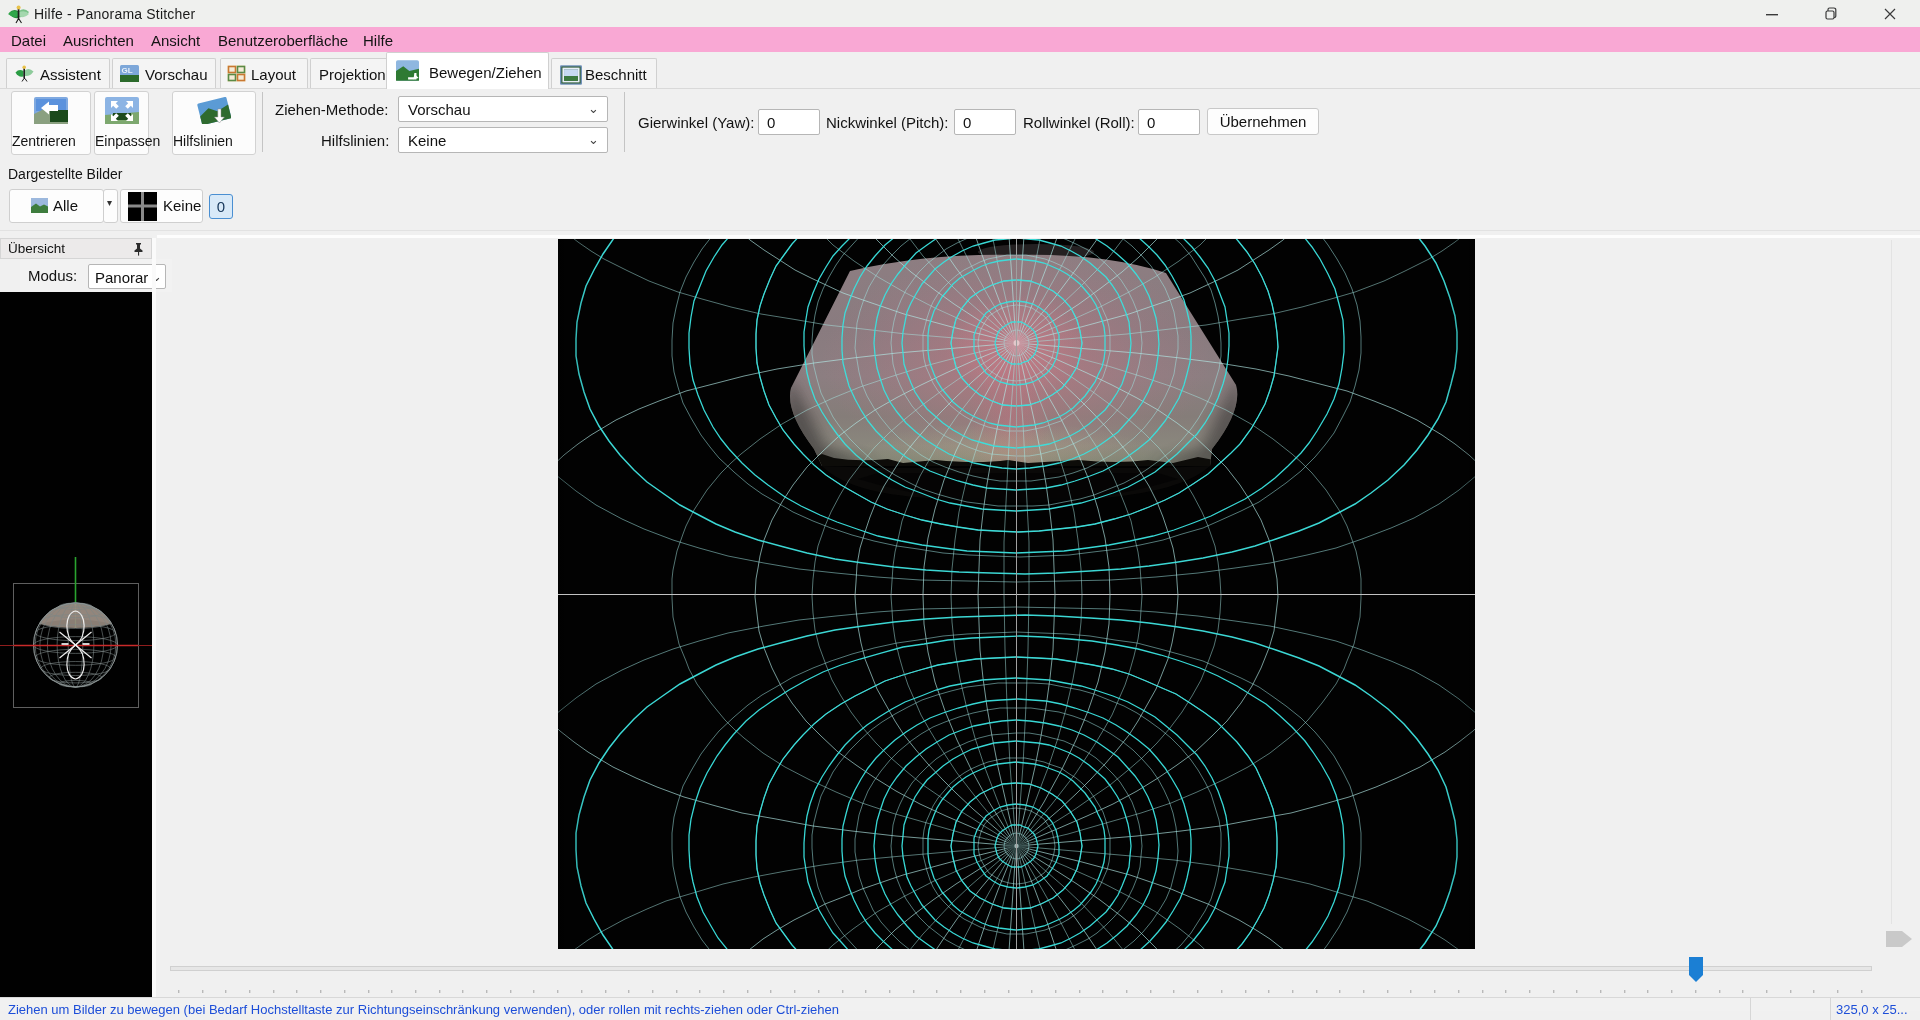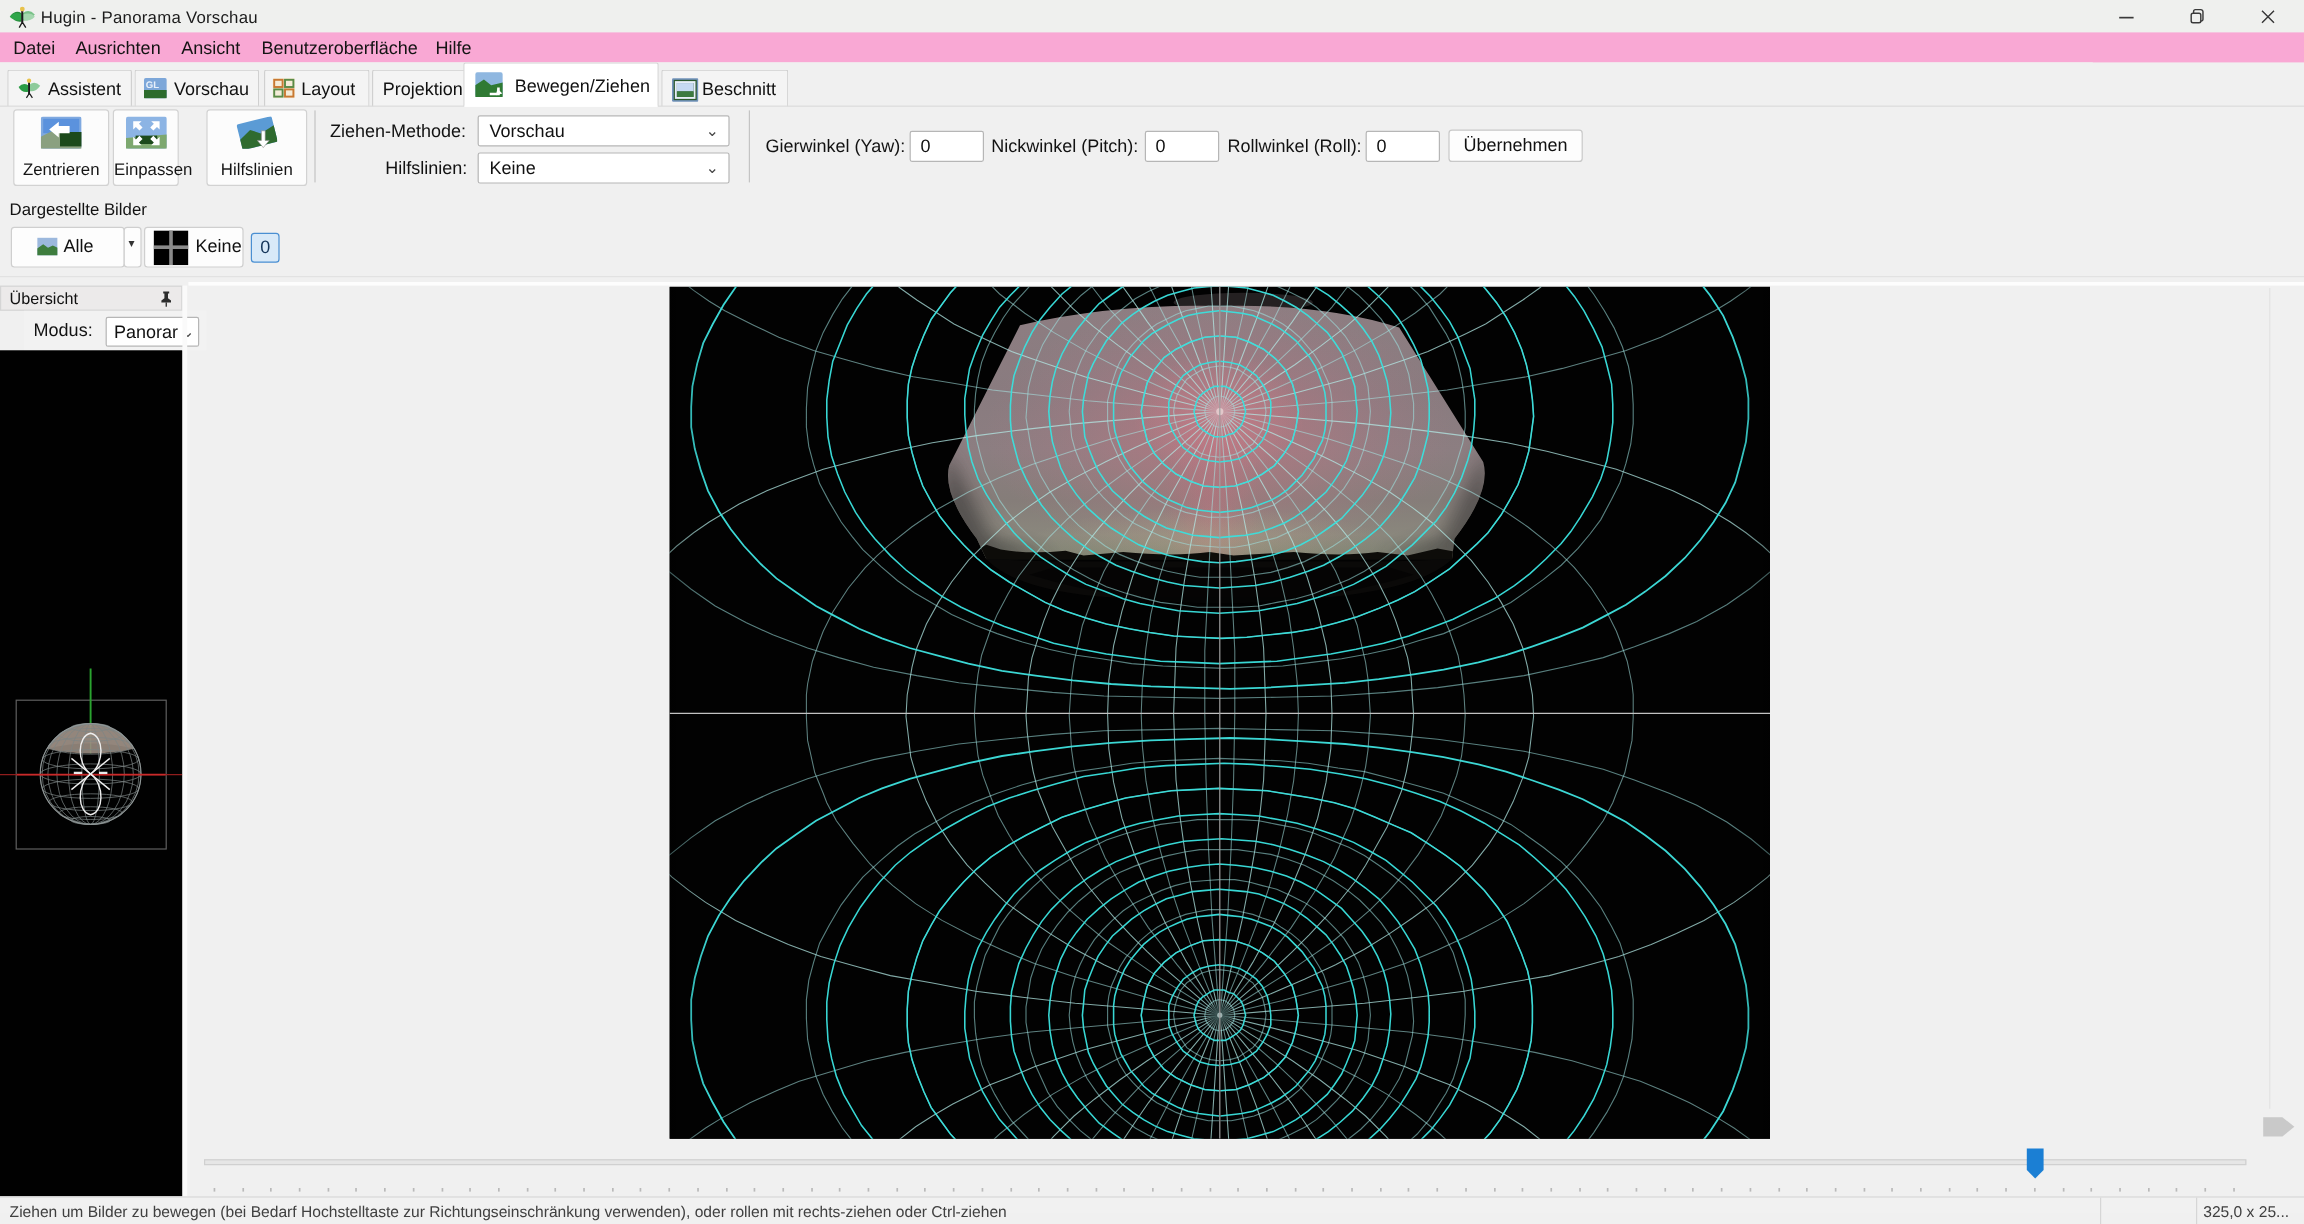--- a/index.html
+++ b/index.html
@@ -22,21 +22,21 @@
     font-size:15px; color:#111; }
   .tab.active { top:0px; height:37px; background:#fff; z-index:3; }
   .tab .lbl { position:absolute; top:7px; }
   .tab.active .lbl { top:11px; }
   .tabline { position:absolute; left:0; top:88px; width:1920px; height:1px; background:#d9d9d9; }
   .ticon { position:absolute; width:19px; height:17px; top:6px; }
   .tab.active .ticon { top:7px; width:23px; height:21px; }
   
   #toolbar { position:absolute; left:0; top:89px; width:1920px; height:141px; background:#f0f0f0; }
   .tbtn { position:absolute; top:2px; height:64px; background:#fcfcfc;
-    border:1px solid #d2d2d2; border-radius:3px; text-align:center;
+    border:1px solid #d2d2d2; border-radius:3px; text-align:left;
     font-size:14px; color:#151515; }
   .tbtn .bicon { position:absolute; left:50%; transform:translateX(-50%); top:5px; width:34px; height:27px; }
   .tbtn .blbl { position:absolute; bottom:5px; width:100%; }
   .vsep { position:absolute; top:3px; width:1px; height:60px; background:#c4c4c4; }
   .flabel { position:absolute; font-size:15px; color:#121212; }
   .dropdown { position:absolute; height:26px; background:#fff; border:1px solid #b6b6b6;
     border-radius:2px; font-size:15px; color:#111; }
   .dropdown .dtext { position:absolute; left:9px; top:4px; }
   .dropdown .chev { position:absolute; right:8px; top:4px; color:#444; font-size:13px; }
   .tinput { position:absolute; height:26px; width:62px; background:#fff;
@@ -61,39 +61,39 @@
   #modusrow .flabel { left:8px; top:8px; }
   #leftblack { position:absolute; left:0; top:292px; width:152px; height:705px; background:#010101; }
   #leftdiv { position:absolute; left:152px; top:238px; width:4px; height:759px; background:#fafafa; }
   
   #canvas { position:absolute; left:558px; top:239px; width:917px; height:710px; background:#020202; }
   
   #slidertrack { position:absolute; left:170px; top:966px; width:1702px; height:5px;
     background:#e6e6e6; border:1px solid #d0d0d0; }
   #sliderhandle { position:absolute; left:1688px; top:956px; }
   #statusbar { position:absolute; left:0; top:997px; width:1920px; height:14px;
-    background:#f1f1f1; border-top:1px solid #d8d8d8; font-size:13px; color:#404040; }
+    background:#f1f1f1; border-top:1px solid #d8d8d8; font-size:13px; color:#1d4ed8; }
   #statusbar .lmsg { position:absolute; left:8px; top:4px; }
   #statusbar .rmsg { position:absolute; left:1836px; top:4px; }
   .statsep { position:absolute; top:998px; width:1px; height:22px; background:#d6d6d6; }
 </style>
 </head>
 <body>
 
 <div id="titlebar">
   <svg class="abs" style="left:8px;top:5px" width="22" height="19" viewBox="0 0 22 19">
     <path d="M1 8 Q 5 3 10 6 L 10 13 Q 4 14 1 8 Z" fill="#268c3c"></path>
     <path d="M0 9 Q 6 14 10 11 L 10 7 Q 4 4 0 9 Z" fill="#2fa64a"></path>
     <path d="M11 6 Q 16 2 21 7 Q 17 13 11 12 Z" fill="#79c288"></path>
     <path d="M11 7 Q 18 5 21 9 Q 16 14 11 11 Z" fill="#a4d7ae"></path>
     <rect x="9.7" y="3.5" width="1.7" height="11" fill="#1c1c1c"></rect>
     <circle cx="10.6" cy="2.6" r="2" fill="#e8c24a"></circle>
     <path d="M8 18 L10 14.5 L11.3 14.5 L13.5 18" stroke="#1c1c1c" stroke-width="1.1" fill="none"></path>
   </svg>
-  <span class="title">Hugin - Panorama Vorschau</span>
+  <span class="title">Hilfe - Panorama Stitcher</span>
   <svg class="winbtn" style="left:1752px" width="46" height="29">
       <rect x="14" y="14" width="12" height="1.4" fill="#3a3a3a"></rect>
     </svg>
   <svg class="winbtn" style="left:1810px" width="46" height="29">
     <rect x="16" y="11" width="8" height="8" fill="none" stroke="#3a3a3a" stroke-width="1.2" rx="1.5"></rect>
     <path d="M18 11 V9.5 a1.5 1.5 0 0 1 1.5 -1.5 H24 a1.8 1.8 0 0 1 1.8 1.8 V16 a1.5 1.5 0 0 1 -1.5 1.5 H24" fill="none" stroke="#3a3a3a" stroke-width="1.2"></path>
   </svg>
   <svg class="winbtn" style="left:1868px" width="46" height="29">
     <path d="M17 9 L27 19 M27 9 L17 19" stroke="#3a3a3a" stroke-width="1.2"></path>
   </svg>

